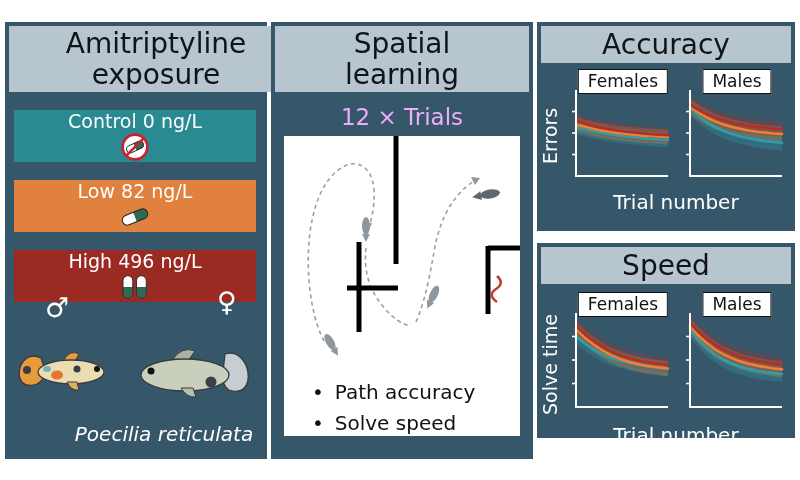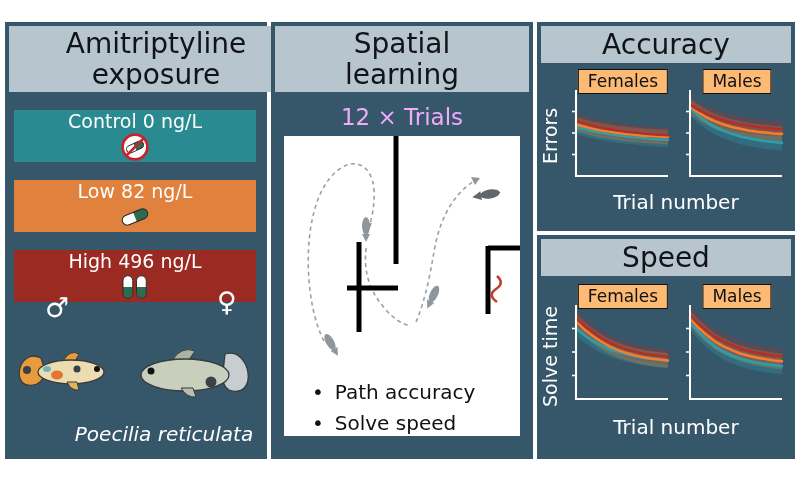--- a/index.html
+++ b/index.html
@@ -3,21 +3,21 @@
 <meta charset="utf-8">
 <style>
   html,body{margin:0;padding:0;}
   body{width:800px;height:480px;background:#ffffff;position:relative;overflow:hidden;
        font-family:"DejaVu Sans","Liberation Sans",sans-serif;}
   .figure{position:absolute;left:2px;top:19px;width:796px;height:443px;background:#ffffff;}
   .cell{position:absolute;background:#36566a;}
   .cell-left{left:3px;top:3px;width:262px;height:437px;}
   .cell-mid{left:269px;top:3px;width:262px;height:437px;}
   .cell-rt{left:535px;top:3px;width:258px;height:209px;}
-  .cell-rb{left:535px;top:216px;width:258px;height:224px;}
+  .cell-rb{left:535px;top:224px;width:258px;height:195px;}
 
   .hdr{position:absolute;background:#b6c5ce;color:#101418;display:flex;flex-direction:column;
        align-items:center;justify-content:center;font-size:28px;line-height:31px;text-align:center;}
 
   .treat{position:absolute;left:9px;width:242px;height:52px;display:flex;align-items:center;
          justify-content:flex-start;padding:0 10px;box-sizing:border-box;color:#fff;font-size:19px;flex-direction:column;}
   .treat-control{background:#2a8a92;}
   .treat-low{background:#e0813d;}
   .treat-high{background:#9b2b22;}
 
@@ -25,21 +25,21 @@
   .species{position:absolute;left:0;top:400px;width:262px;text-align:center;color:#fff;
            font-size:20px;font-style:italic;padding-left:28px;}
 
   .trials{position:absolute;left:0;top:82px;width:262px;text-align:center;color:#f0abfc;font-size:23px;}
   .maze-box{position:absolute;left:13px;top:114px;width:236px;height:300px;background:#fff;}
   .bullets{position:absolute;left:28px;top:244px;display:flex;flex-direction:column;gap:7px;}
   .bullet-row{display:flex;gap:11px;font-size:20px;color:#111;align-items:baseline;}
 
   .ylab{position:absolute;left:2px;width:24px;color:#fff;font-size:19px;writing-mode:vertical-rl;
         transform:rotate(180deg);text-align:center;}
-  .facet-label{position:absolute;transform:translateX(-50%);background:#fdba74;border:1.5px solid #111;
+  .facet-label{position:absolute;transform:translateX(-50%);background:#ffffff;border:1.5px solid #111;
                color:#111;font-size:17px;line-height:21px;padding:1px 9px;white-space:nowrap;}
   .xlab{position:absolute;left:28px;width:222px;color:#fff;font-size:20px;text-align:center;}
   .facet-chart{position:absolute;}
 
   .wall{stroke:#000;stroke-width:5;fill:none;}
   .dash{stroke:#98a0a5;stroke-width:1.6;fill:none;stroke-dasharray:4 3.5;}
 </style>
 </head>
 <body>
 

